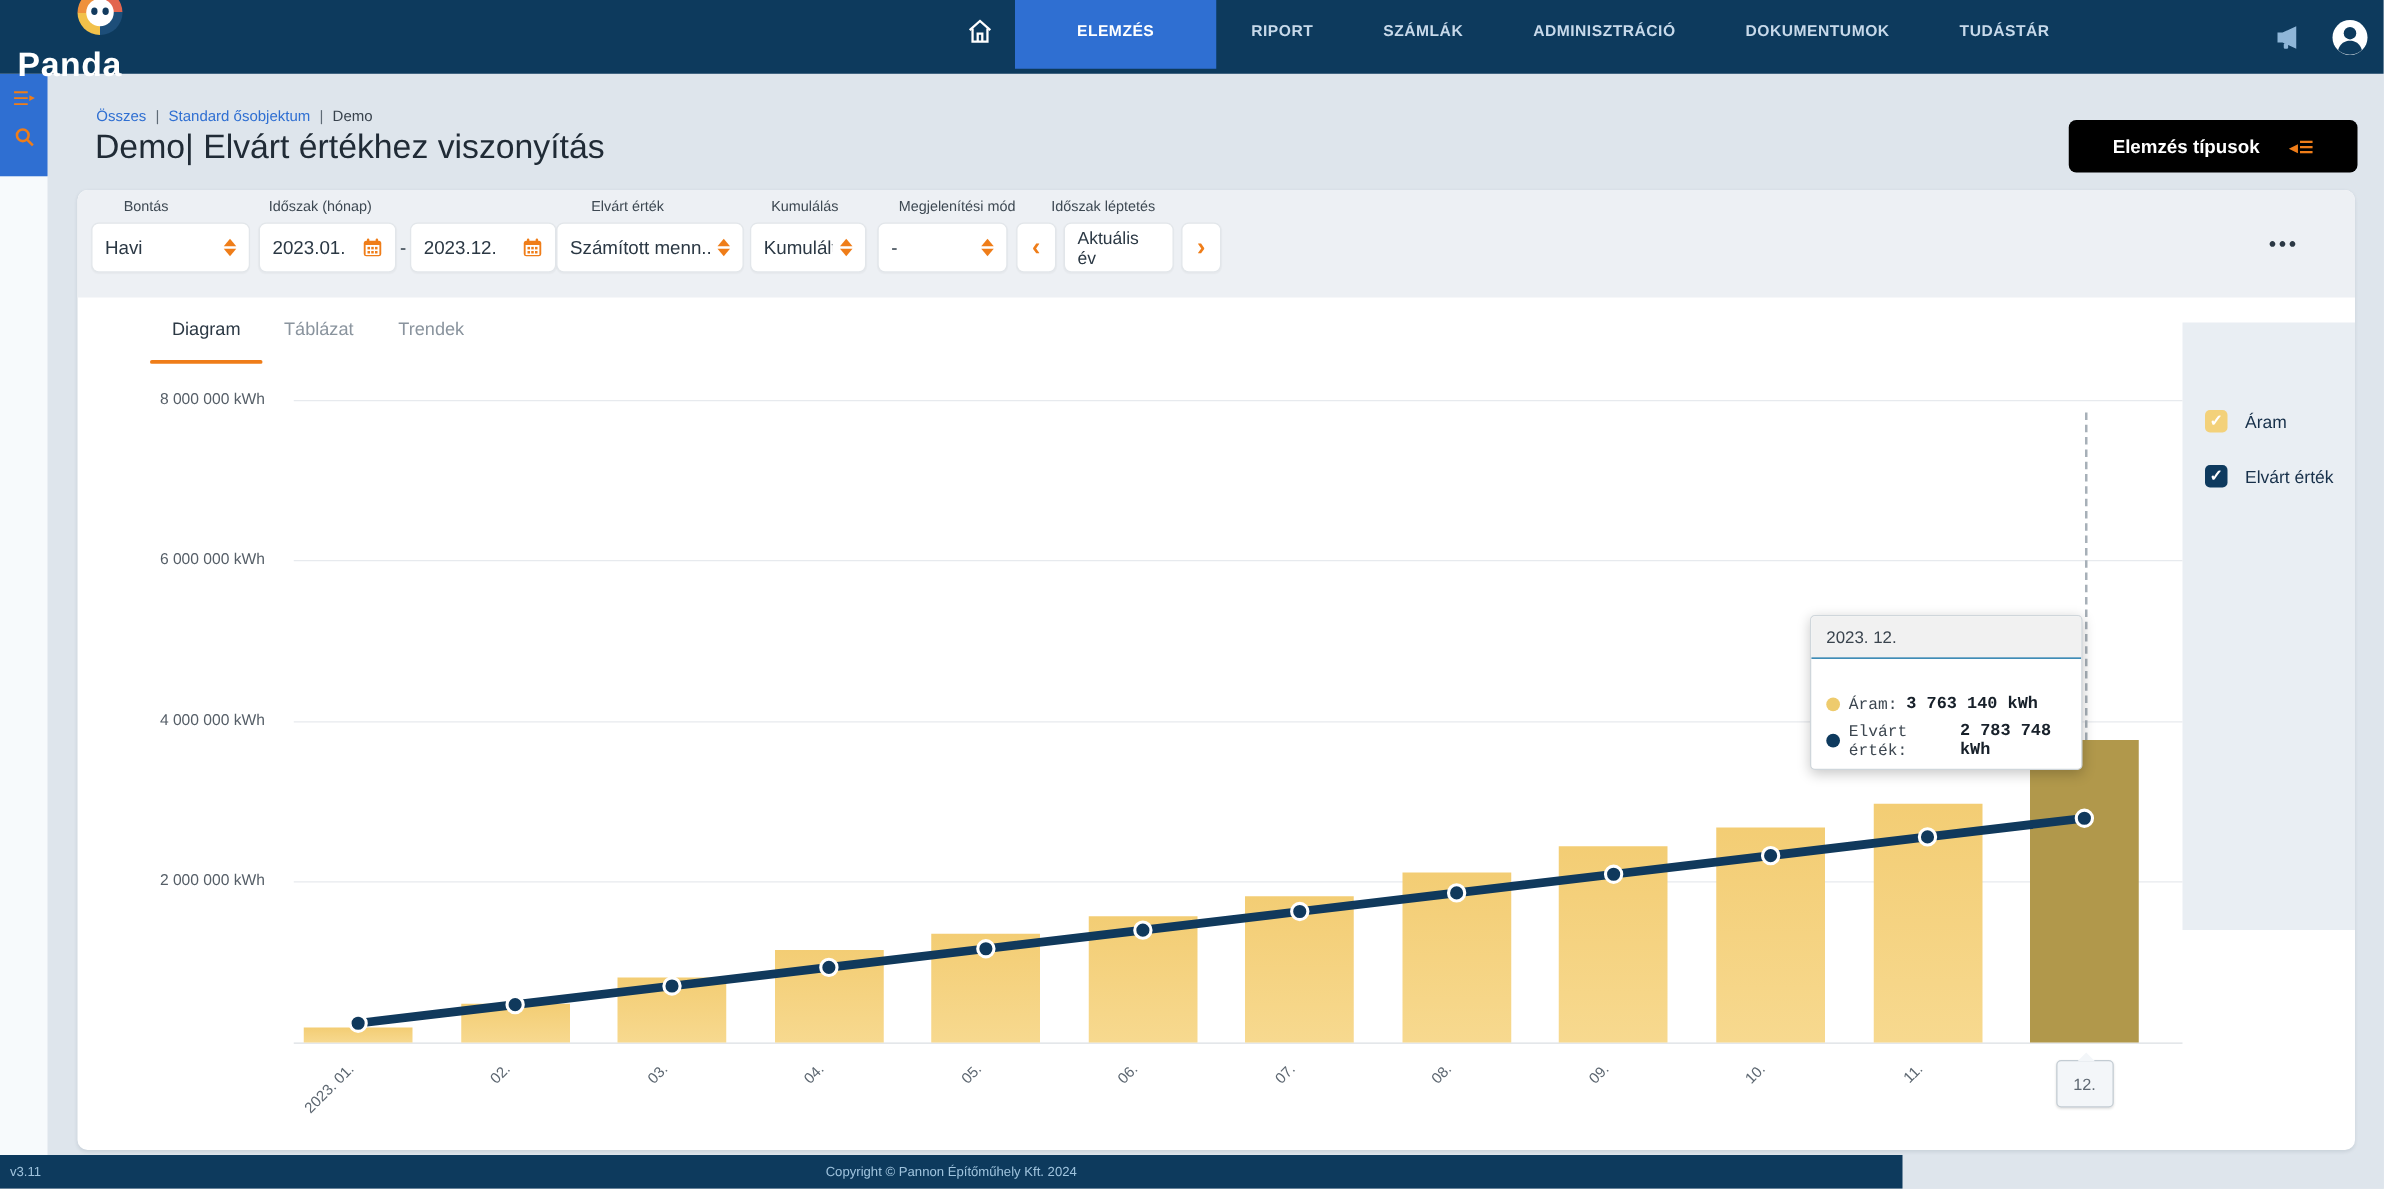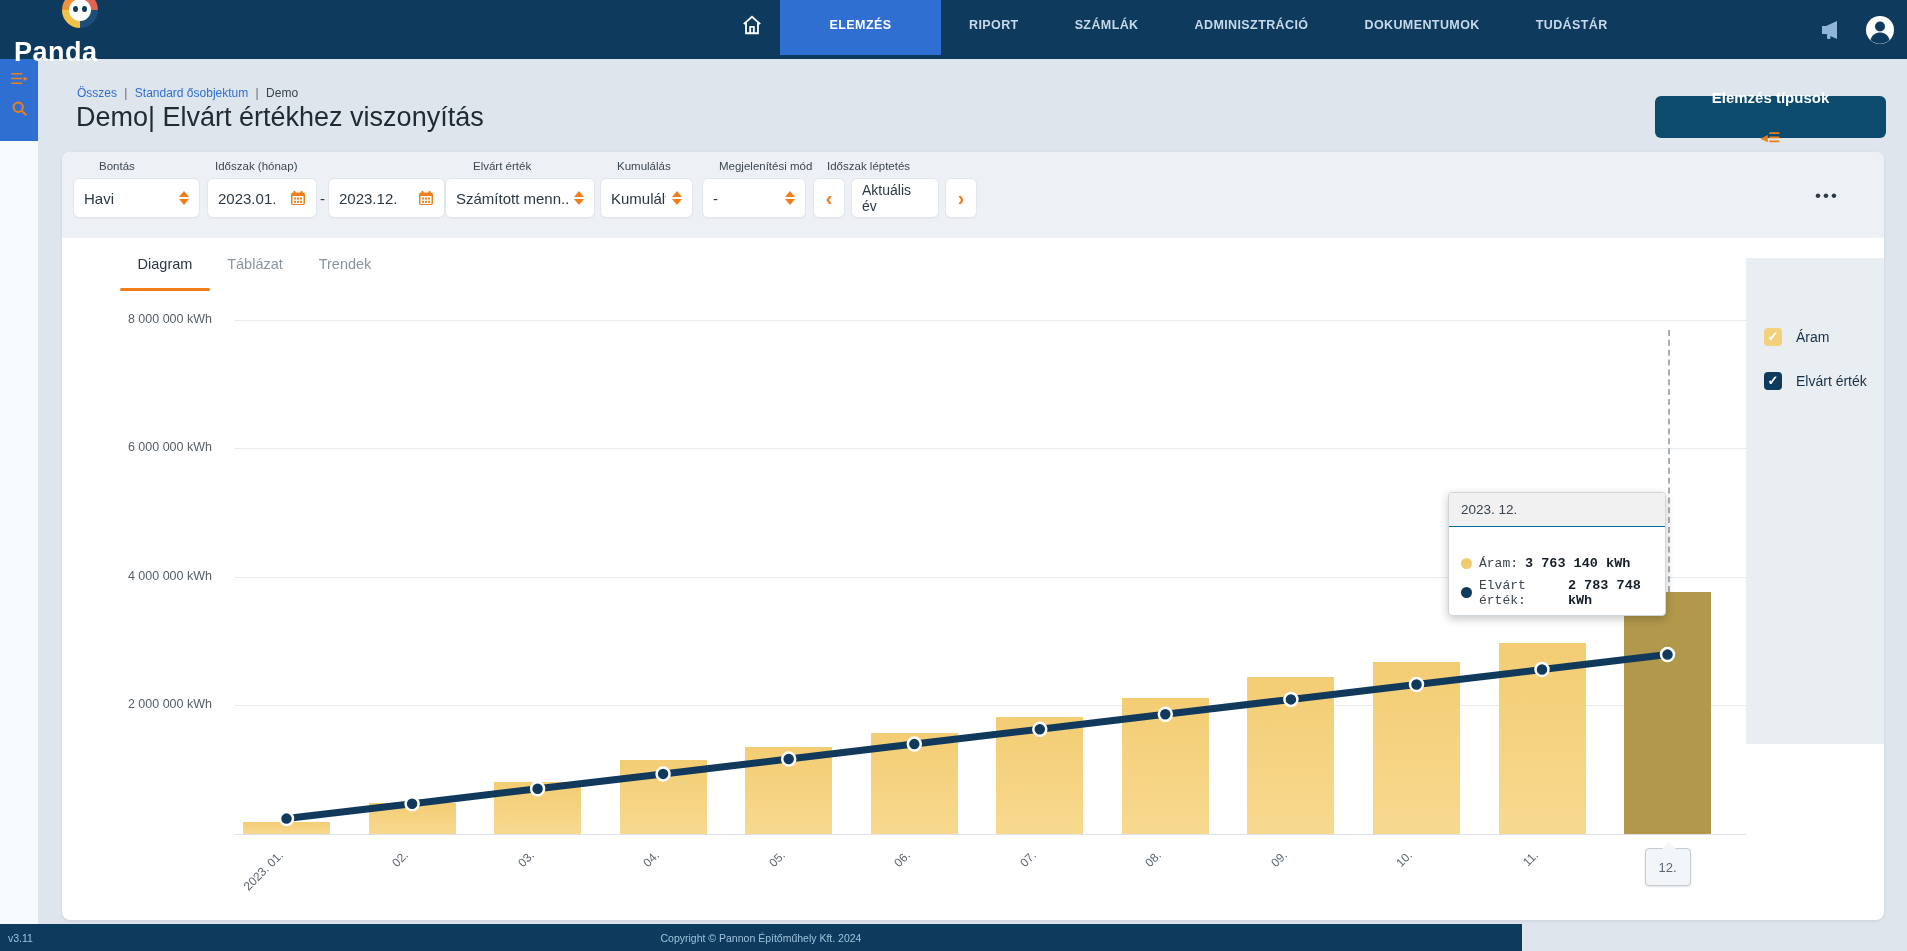--- a/index.html
+++ b/index.html
@@ -9,41 +9,41 @@
   
   .header{position:absolute;left:0;top:0;width:1907px;height:59px;background:#0d3a5d;display:flex;align-items:center;z-index:10;}
   .logo{display:flex;align-items:flex-end;gap:9px;margin-left:14px;flex-direction:column;}
   .logo-mark{width:36px;height:36px;border-radius:50%;
     background:conic-gradient(from 0deg,#e2654f 0 25%,#1d4e79 25% 50%,#f2c14a 50% 75%,#ef913d 75% 100%);
     display:flex;align-items:center;justify-content:center;}
   .logo-face{width:22px;height:22px;background:#fff;border-radius:50%;position:relative;}
   .logo-face::before,.logo-face::after{content:"";position:absolute;top:7px;width:5px;height:6px;border-radius:50%;background:#123b5e;}
   .logo-face::before{left:4px;} .logo-face::after{right:4px;}
   .logo-text{color:#fff;font-size:27px;font-weight:bold;letter-spacing:.5px;}
-  .nav{position:absolute;left:724px;top:0;height:50px;display:flex;align-items:center;justify-content:center;}
+  .nav{position:absolute;left:756px;top:0;height:50px;display:flex;align-items:center;justify-content:center;}
   .home-btn{width:56px;height:59px;display:flex;align-items:center;justify-content:center;}
   .nav-item{height:59px;display:flex;align-items:center;justify-content:center;padding:0 28px;
     color:#c7d9ea;font-size:12.5px;font-weight:bold;letter-spacing:.4px;cursor:pointer;white-space:nowrap;}
   .nav-item.active{background:#2f6fd2;color:#fff;width:161px;padding:0;}
   .header-right{position:absolute;right:12px;top:0;height:59px;display:flex;align-items:center;gap:22px;}
 
   
   .rail-blue{position:absolute;left:0;top:59px;width:38px;height:82px;background:#2f6fd2;z-index:5;
     display:flex;flex-direction:column;align-items:center;padding-top:12px;gap:14px;}
   .rail-white{position:absolute;left:0;top:141px;width:38px;height:783px;background:#f7fafc;z-index:4;}
   .rail-menu{color:#ef7d19;font-size:15px;line-height:15px;cursor:pointer;}
   .rail-menu .caret{font-size:9px;vertical-align:3px;}
 
   
   .breadcrumb{position:absolute;left:77px;top:86px;font-size:12px;color:#2f6fd2;z-index:5;}
   .breadcrumb .sep{color:#5f6b76;margin:0 4px;}
   .breadcrumb .current{color:#38424c;}
   .page-title{position:absolute;left:76px;top:102px;font-size:27px;font-weight:500;color:#202b36;z-index:5;margin:0;}
-  .analysis-btn{position:absolute;left:1655px;top:96px;width:231px;height:42px;background:#0c4a6e;border:none;border-radius:6px;
-    color:#fff;font-size:15px;font-weight:bold;font-family:inherit;display:flex;align-items:center;justify-content:center;gap:24px;cursor:pointer;z-index:5;flex-direction:column;}
+  .analysis-btn{position:absolute;left:1655px;top:96px;width:231px;height:42px;background:#000000;border:none;border-radius:6px;
+    color:#fff;font-size:15px;font-weight:bold;font-family:inherit;display:flex;align-items:center;justify-content:center;gap:24px;cursor:pointer;z-index:5;}
   .analysis-btn .icon{color:#ef7d19;font-size:13px;display:flex;align-items:center;gap:1px;}
 
   
   .panel{position:absolute;left:62px;top:152px;width:1822px;height:768px;background:#fff;border-radius:8px;
     box-shadow:0 1px 3px rgba(20,40,60,.10);z-index:1;}
   .filter-strip{position:absolute;left:0;top:0;width:1822px;height:86px;background:#edf0f4;border-radius:8px 8px 0 0;}
   .fgroup{position:absolute;top:8px;}
   .flabel{font-size:11.5px;color:#3d4852;margin-bottom:6px;display:block;}
   .fcontrols{display:flex;align-items:center;}
   .ctl{height:40px;background:#fff;border:1px solid #e2e6ea;border-radius:6px;display:flex;align-items:center;
@@ -249,21 +249,21 @@
       <div class="ctl" style="width:104px;" data-interactable="true">
         <span class="val">-</span>
         <span class="sel-arrows" data-interactable="false">
             <i class="up"></i>
             <i class="dn"></i>
           </span>
       </div>
     </div>
 
     <div class="fgroup" style="left:751px;" data-interactable="false">
-      <span class="flabel" style="margin-left:14px;" data-interactable="false">Időszak léptetés</span>
+      <span class="flabel" style="margin-left:28px;" data-interactable="false">Időszak léptetés</span>
       <div class="fcontrols">
         <div class="ctl step-btn" data-interactable="true">
             <span data-interactable="false">‹</span>
           </div>
         <div class="ctl step-mid" data-interactable="true">
             <span>Aktuális év</span>
           </div>
         <div class="ctl step-btn" data-interactable="true">
             <span data-interactable="false">›</span>
           </div>

